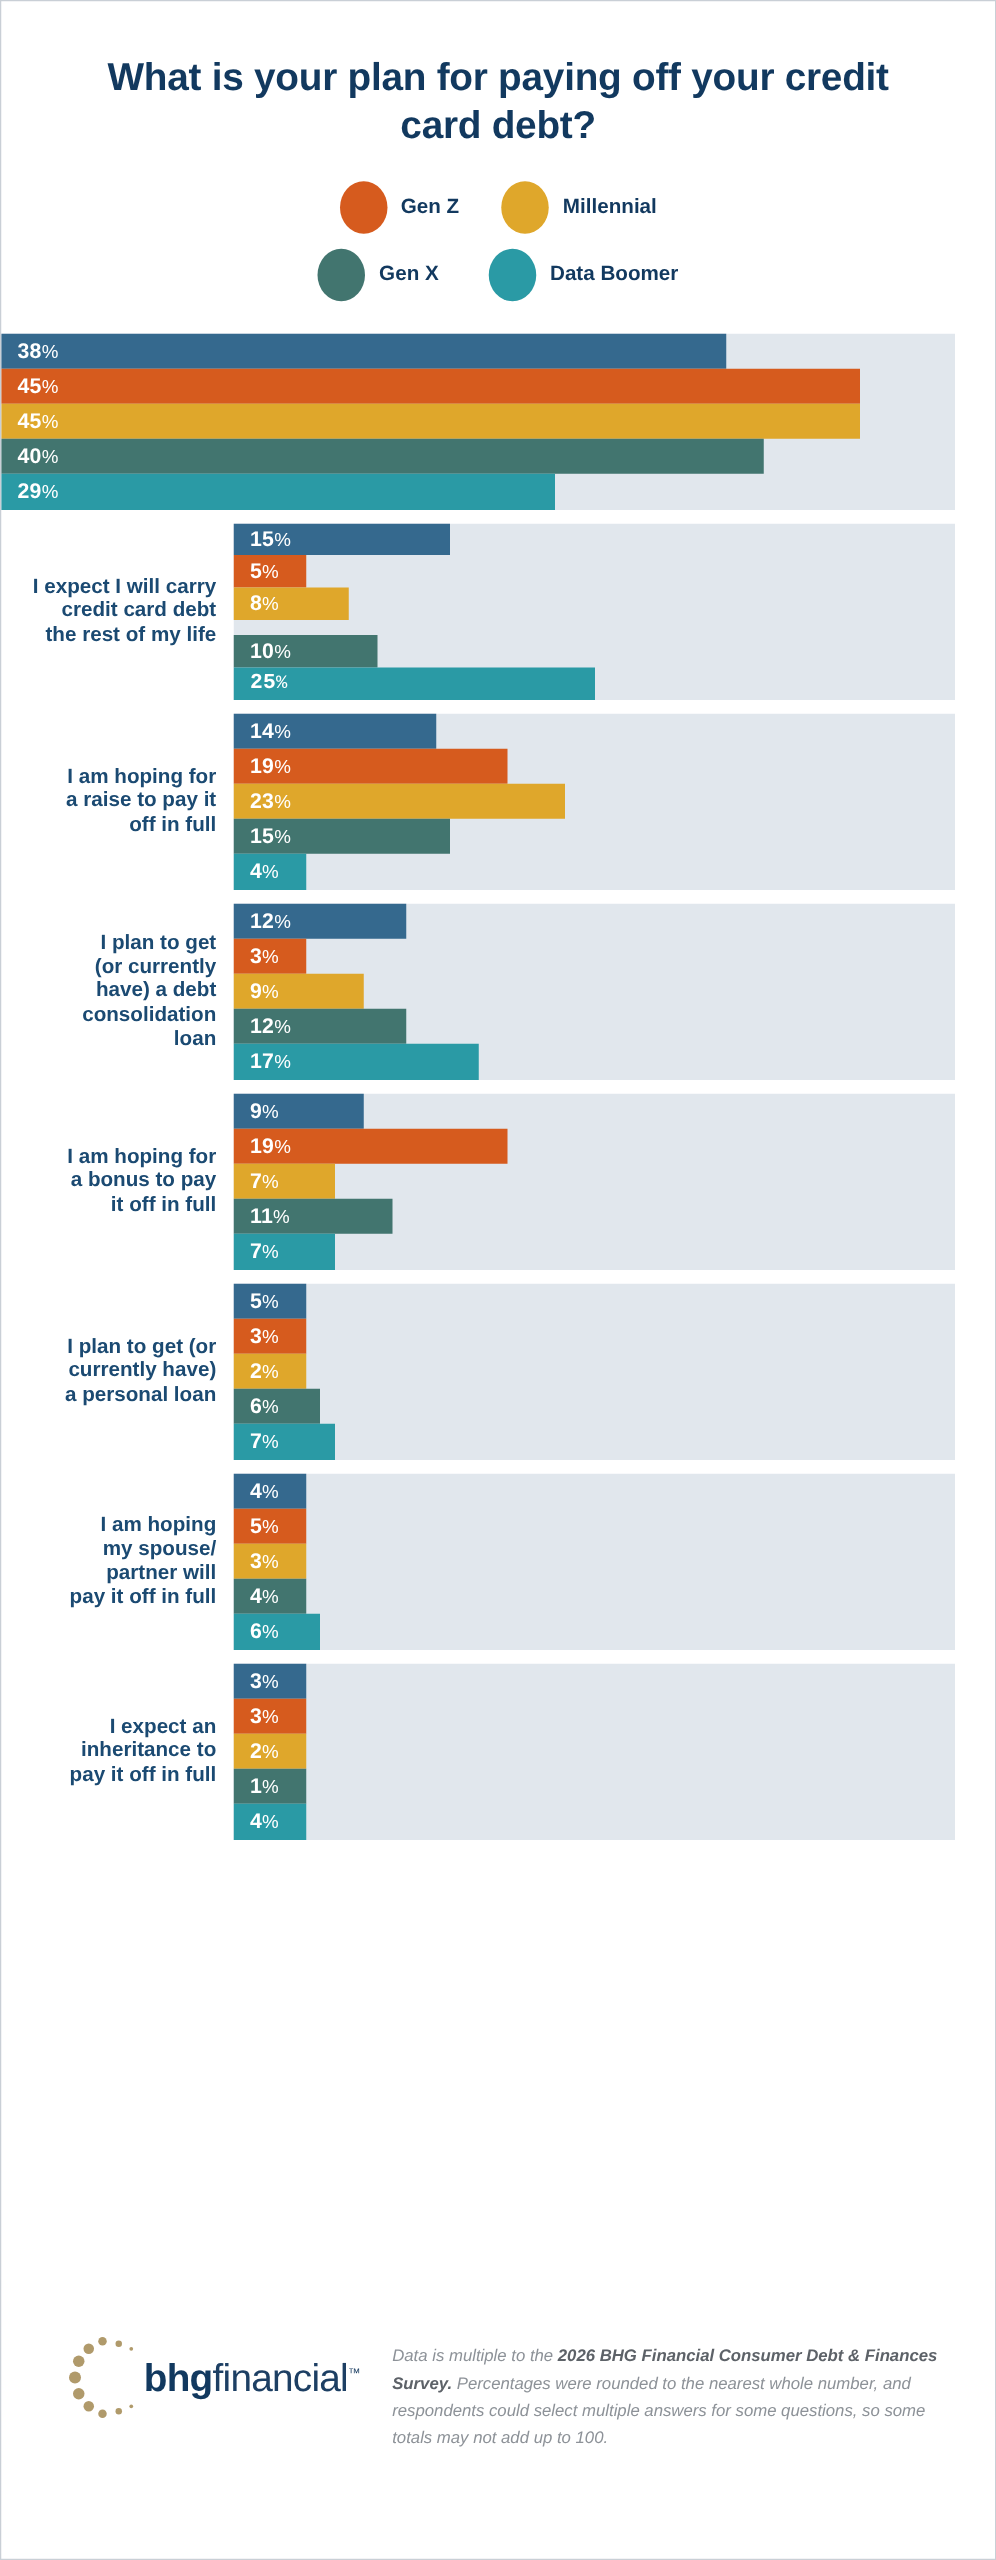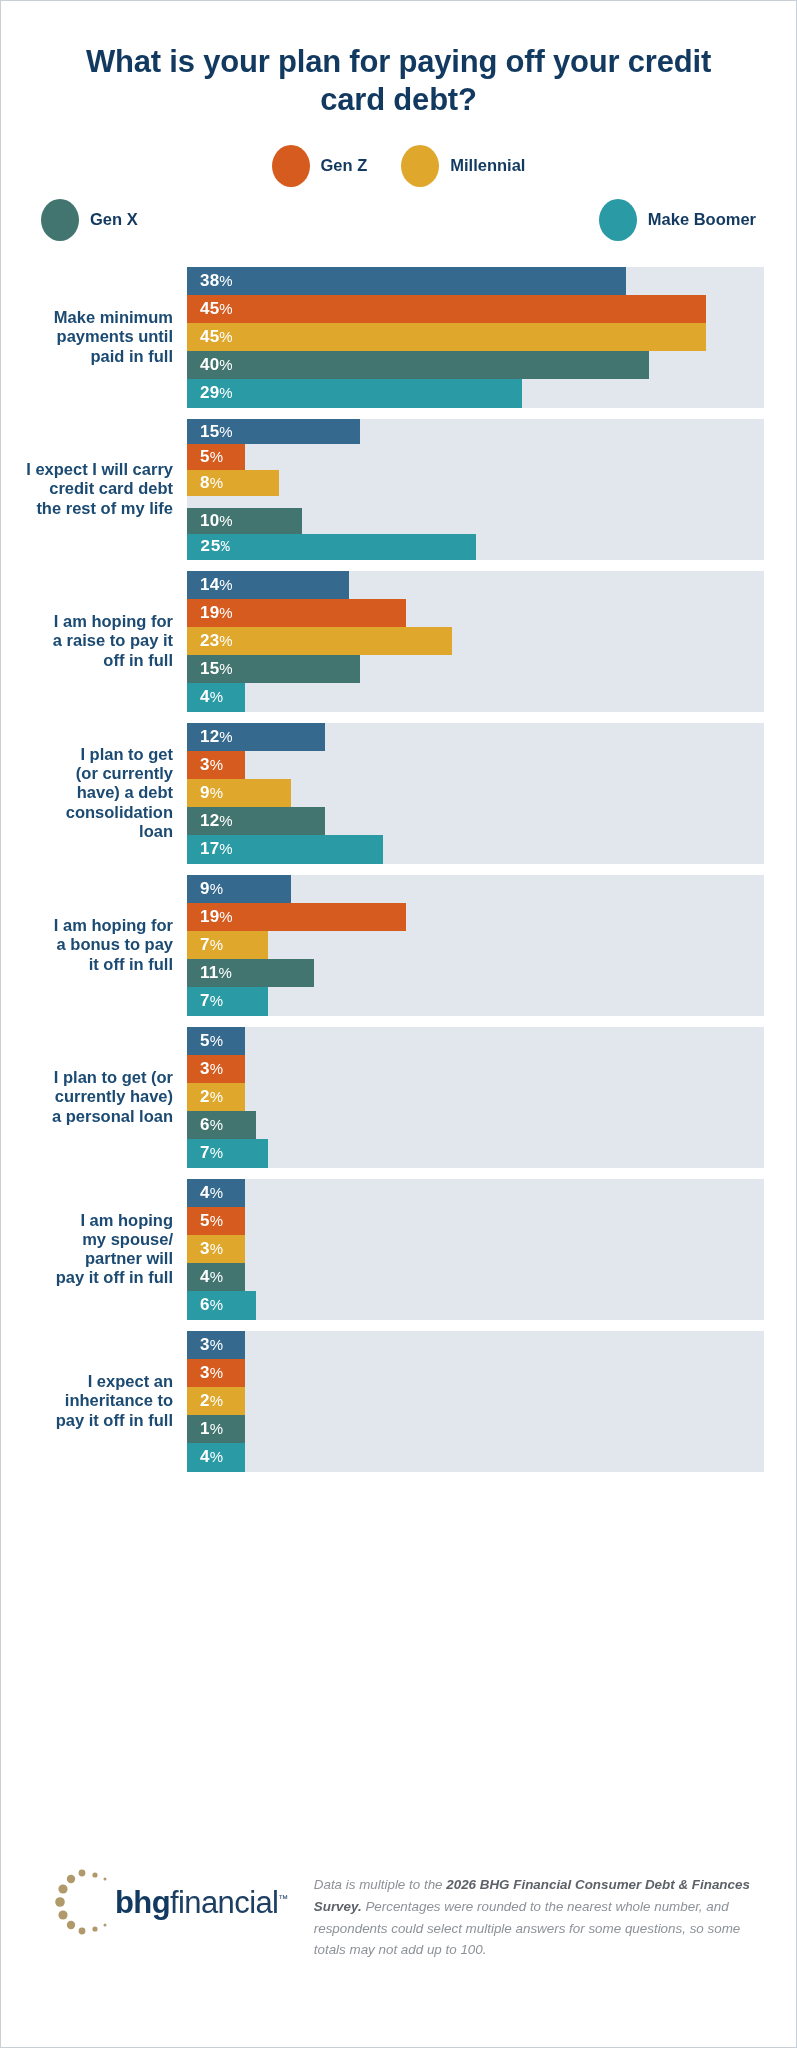--- a/index.html
+++ b/index.html
@@ -35,21 +35,21 @@
   .legend {
     margin-top: 26px;
     padding: 0 40px;
   }
   .legend-row {
     display: flex;
     justify-content: center;
     align-items: center;
     gap: 34px;
   }
-  .legend-row.row2 { margin-top: 12px; gap: 40px; justify-content: space-between; }
+  .legend-row.row2 { margin-top: 12px; gap: 40px; }
   .legend-item {
     display: flex;
     align-items: center;
     gap: 11px;
   }
   .legend-dot {
     width: 38px;
     height: 42px;
     border-radius: 50%;
     flex: 0 0 auto;
@@ -172,32 +172,27 @@
         <span class="legend-label">Millennial</span>
       </div>
     </div>
     <div class="legend-row row2">
       <div class="legend-item">
         <span class="legend-dot" style="background:#42756f"></span>
         <span class="legend-label">Gen X</span>
       </div>
       <div class="legend-item">
         <span class="legend-dot" style="background:#2a9aa5"></span>
-        <span class="legend-label">Make Boomer</span>
+        <span class="legend-label">Data Boomer</span>
       </div>
     </div>
   </div>
 
   <div class="chart" id="chart">
       <div class="group">
-        <div class="group-label">
-          <div>Make minimum</div>
-          <div>payments until</div>
-          <div>paid in full</div>
-        </div>
         <div class="track">
           <div class="bars">
             <div class="bar" style="background: rgb(53, 105, 142); width: 76%;">
               <span class="bar-value">38<span class="pct">%</span></span>
             </div>
             <div class="bar" style="background: rgb(214, 91, 30); width: 90%;">
               <span class="bar-value">45<span class="pct">%</span></span>
             </div>
             <div class="bar" style="background: rgb(223, 167, 43); width: 90%;">
               <span class="bar-value">45<span class="pct">%</span></span>

